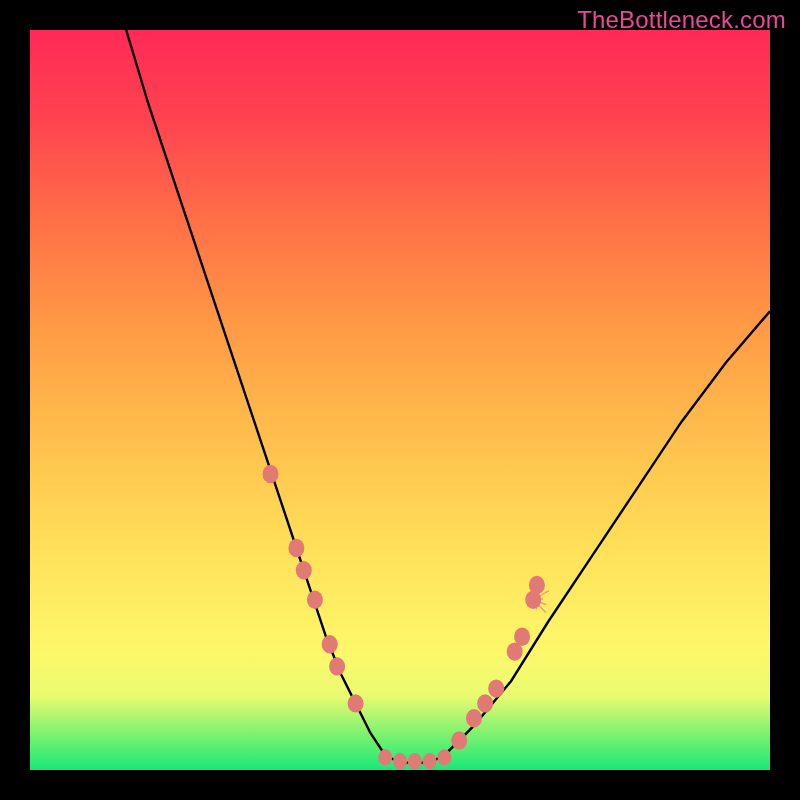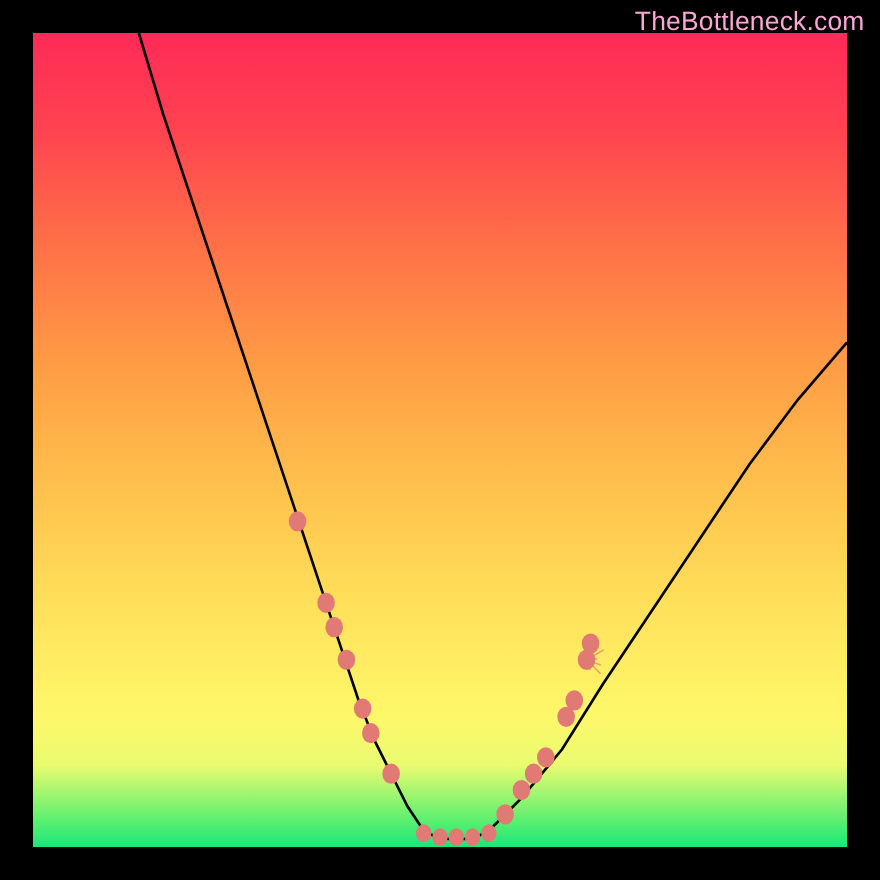--- a/index.html
+++ b/index.html
@@ -37,21 +37,21 @@
       #ff9a45 60%,
       #ff6d48 75%,
       #ff4350 88%,
       #ff2a57 100%
     );
   }
   .watermark {
     position: absolute;
     top: 6px;
     right: 14px;
-    color: #f9a8d4;
+    color: #ec4899;
     font-size: 24px;
     font-weight: 500;
     letter-spacing: 0.2px;
     user-select: none;
   }
   svg.curve {
     position: absolute;
     left: 0;
     top: 0;
     width: 740px;

